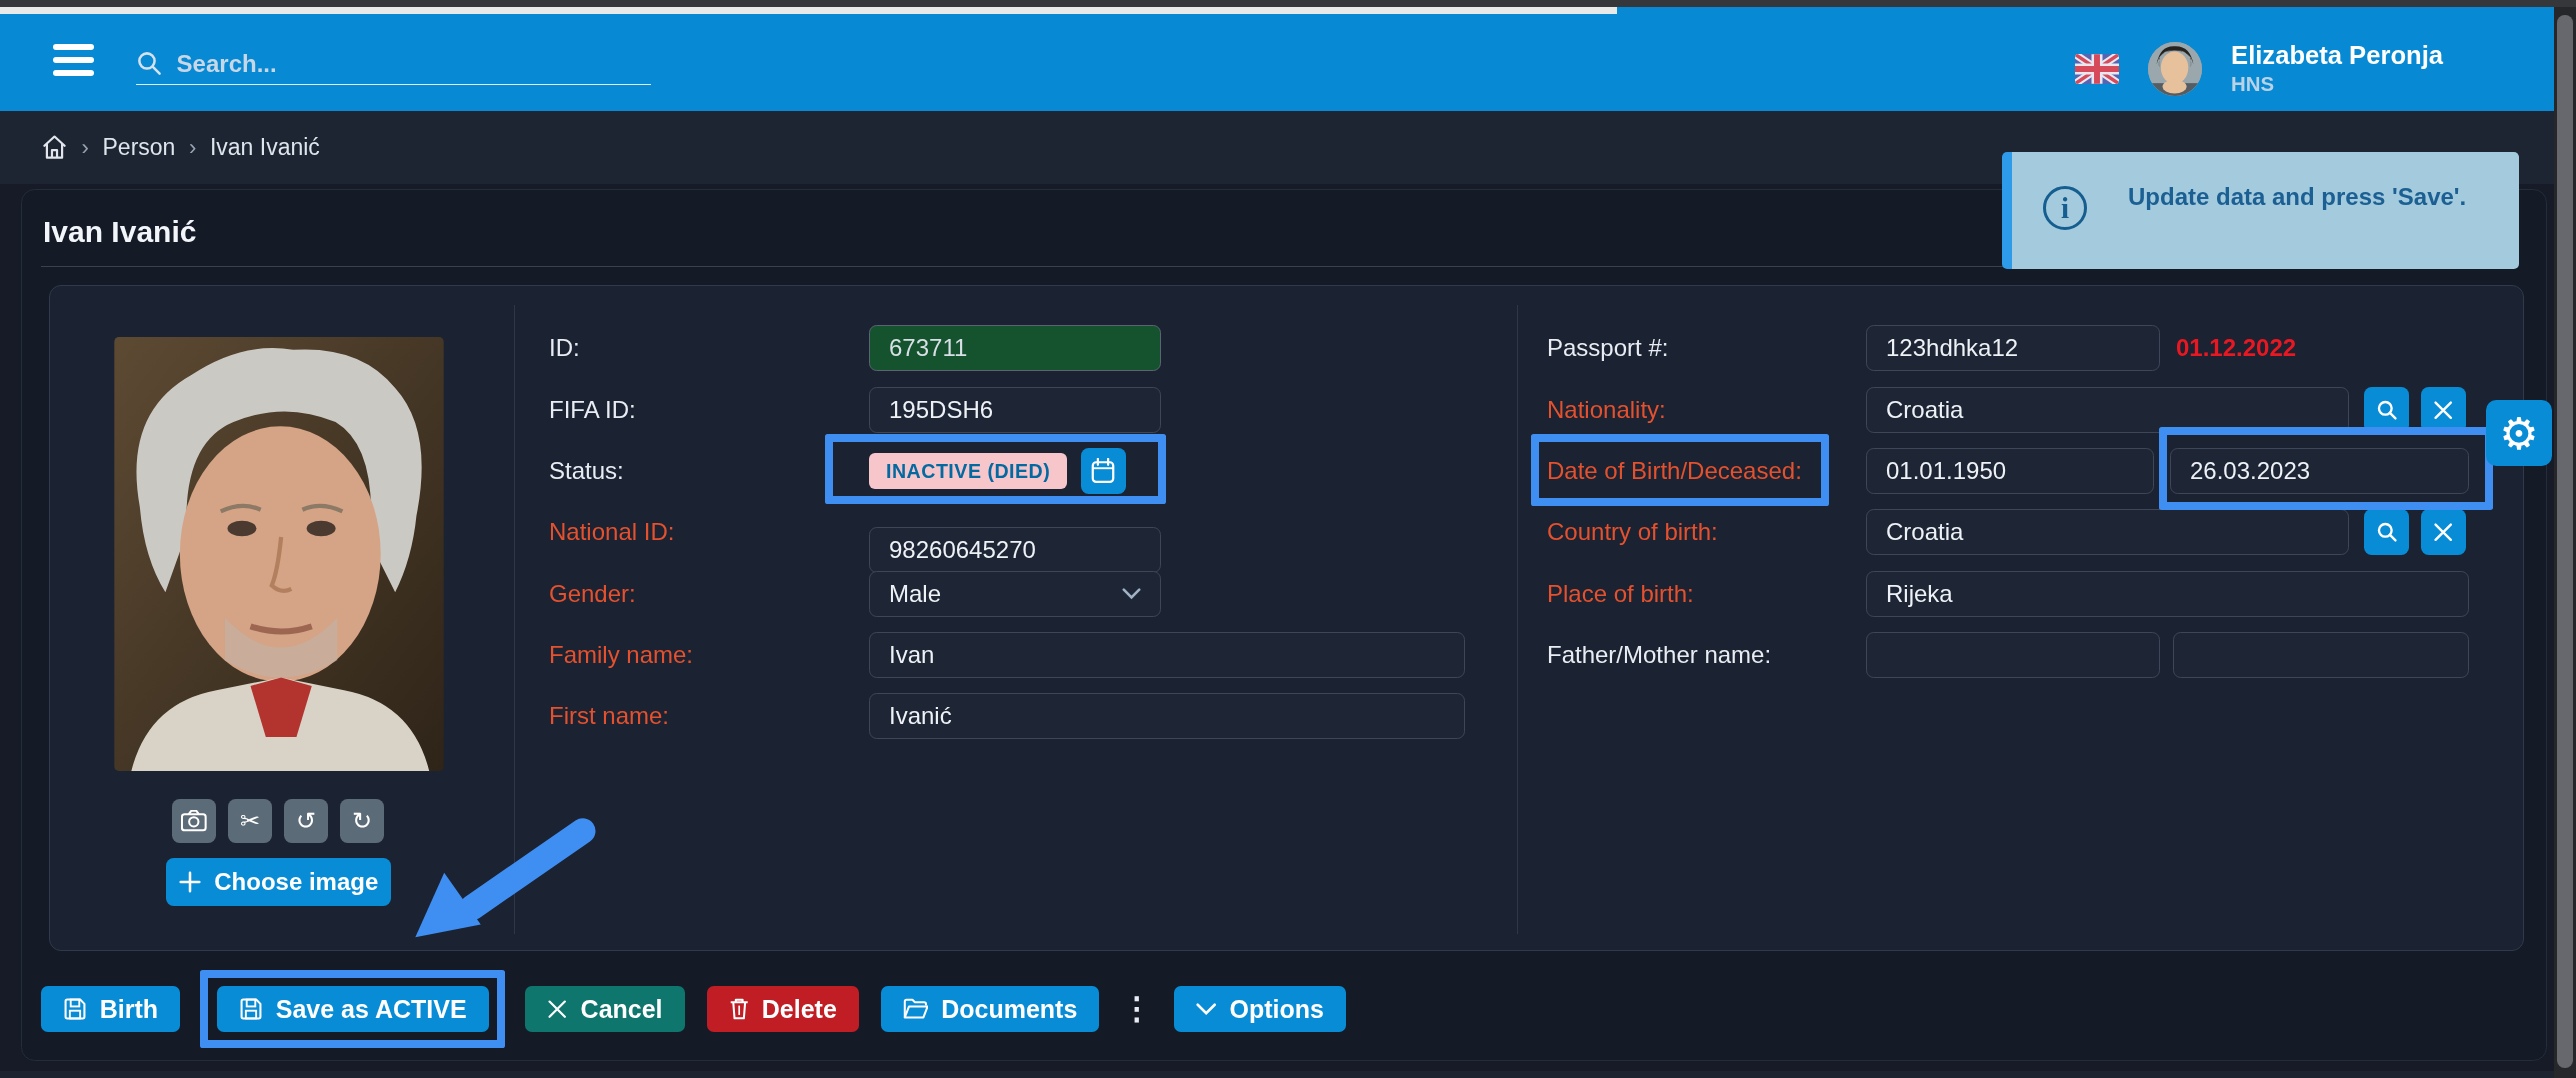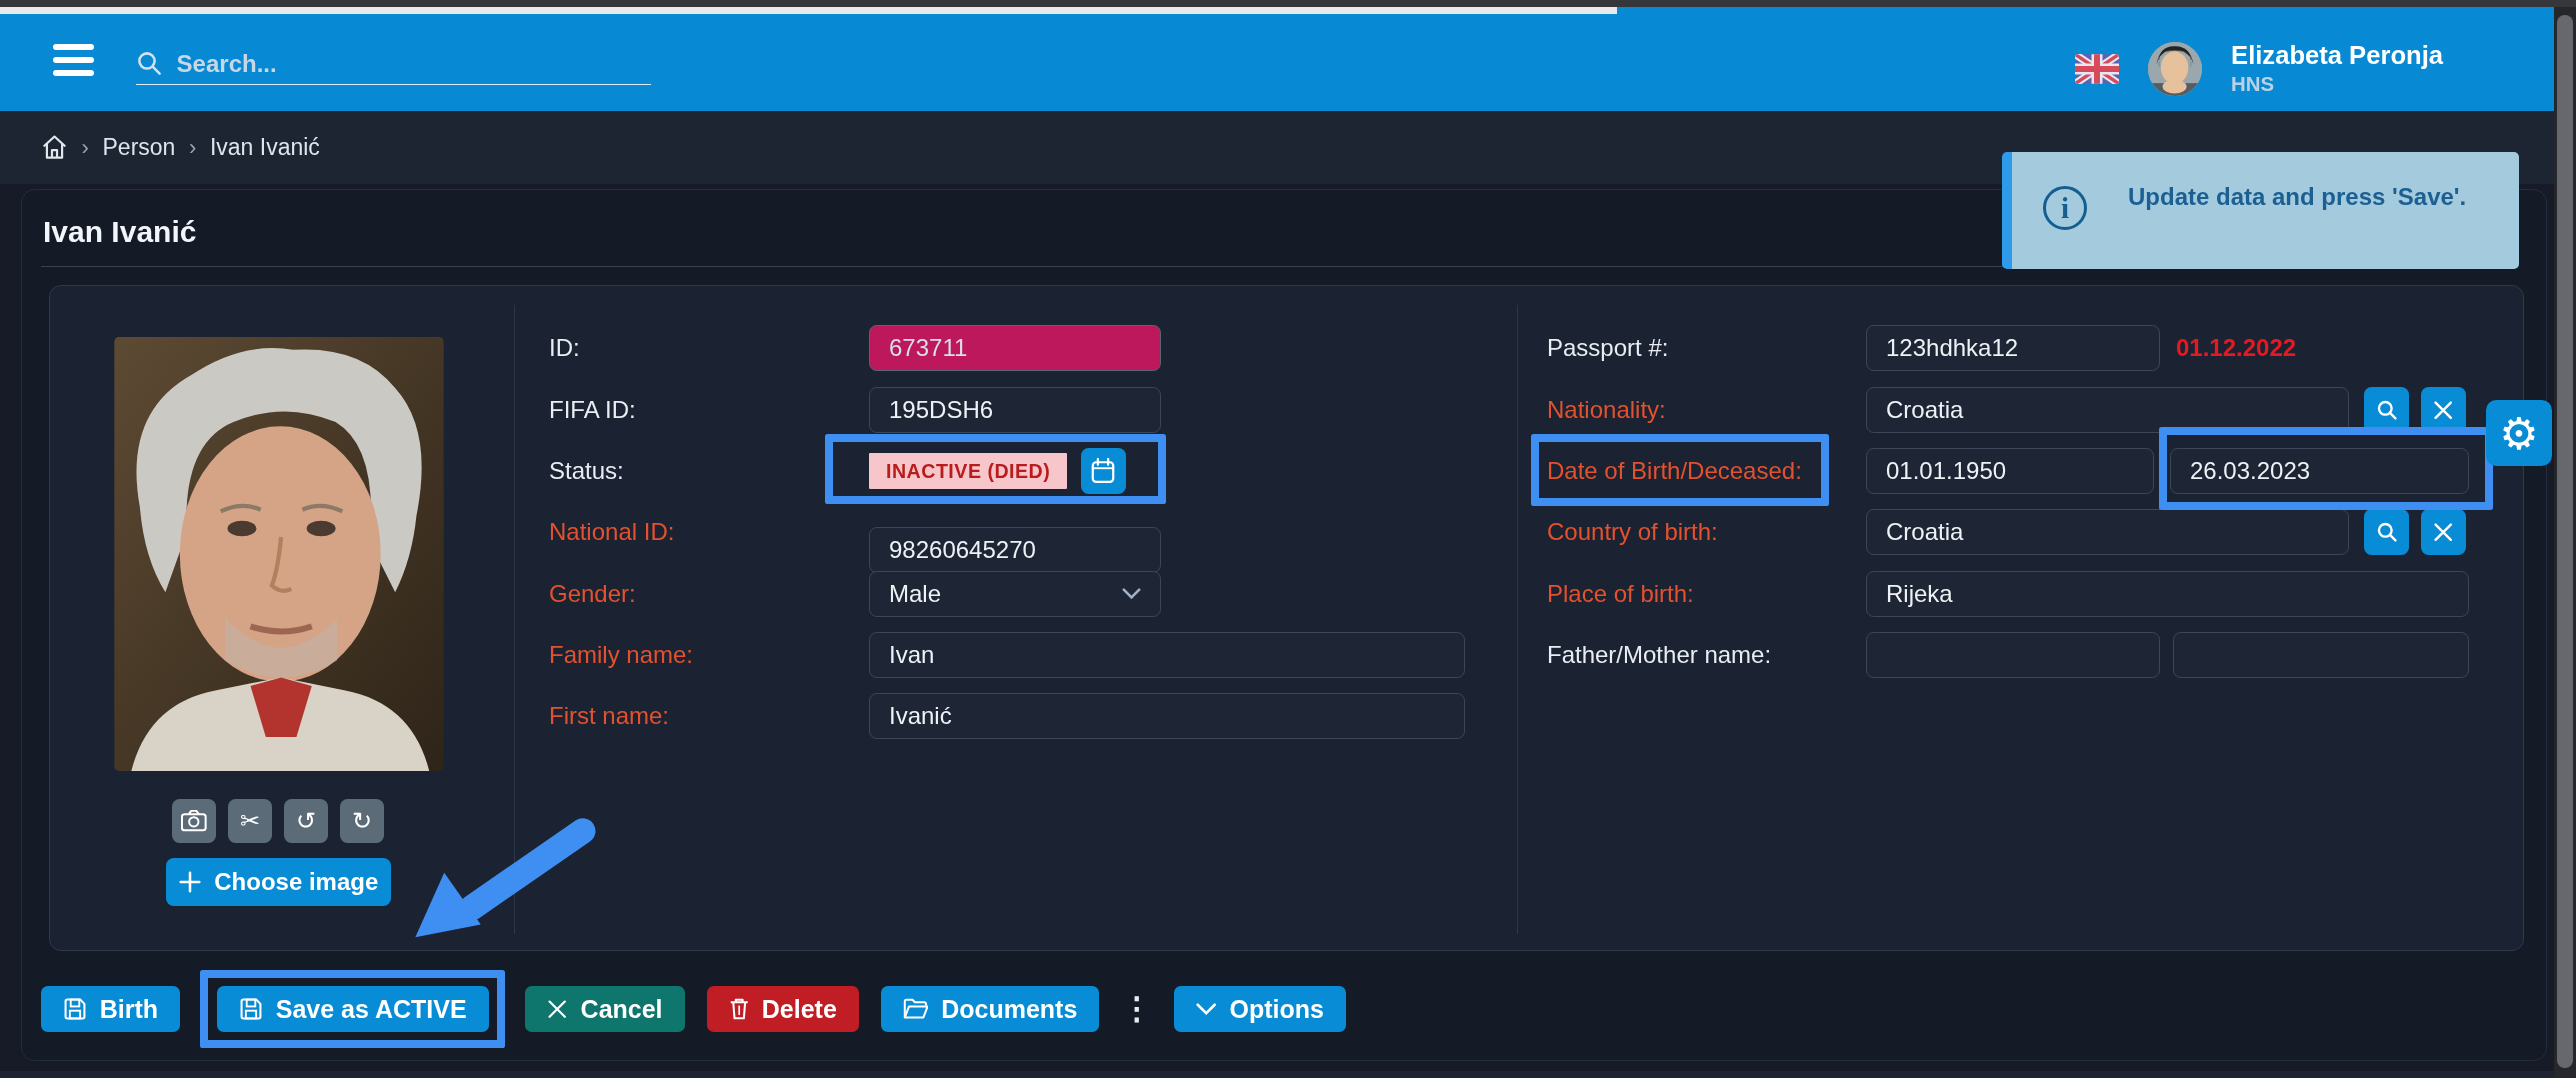--- a/index.html
+++ b/index.html
@@ -34,25 +34,25 @@
 
   
   .panel { position:absolute; top:285px; left:49px; width:2475px; height:666px; background:#1b2231; border:0.9px solid #303a4c; border-radius:12px; }
   .vdiv { position:absolute; top:19px; height:629px; width:0.9px; background:#2e3748; }
   .vdiv.d1 { left:464px; } .vdiv.d2 { left:1467px; }
 
   .row { position:absolute; height:46px; display:flex; align-items:center; }
   .flabel { font-size:24px; color:#e9edf3; }
   .flabel.req { color:#e4512e; }
   .finput { height:46px; background:#1e2635; border:0.9px solid #3e4758; border-radius:7.7px; color:#eef2f6; font-size:24px; display:flex; align-items:center; padding:0 19px; cursor:text; }
-  .finput.disabled { background:#be185d; border-color:#5a6472; color:#d9dfe7; cursor:default; }
+  .finput.disabled { background:#14532d; border-color:#5a6472; color:#d9dfe7; cursor:default; }
   .fselect { justify-content:space-between; cursor:pointer; }
   .chev { width:19px; height:12px; }
 
-  .badge { background:#f6c6cb; color:#b91c1c; font-size:19.6px; font-weight:700; letter-spacing:0.5px; border-radius:1px; padding:6.8px 17px; }
+  .badge { background:#f6c6cb; color:#0369a1; font-size:19.6px; font-weight:700; letter-spacing:0.5px; border-radius:6px; padding:6.8px 17px; }
   .sq-btn { width:45px; height:46px; background:#098cd6; border:none; border-radius:7.7px; display:flex; align-items:center; justify-content:center; cursor:pointer; }
   .red-date { color:#e81822; font-size:24px; font-weight:600; }
 
   
   .photo-frame { position:absolute; left:64px; top:51px; width:330px; height:434px; border-radius:5.1px; overflow:hidden; }
   .photo-tools { position:absolute; left:122px; top:513px; width:213px; display:flex; gap:12px; }
   .tool-btn { width:44px; height:44px; background:#5c6b78; border:none; border-radius:7.7px; color:#ffffff; font-size:24px; display:flex; align-items:center; justify-content:center; cursor:pointer; }
   .choose-btn { position:absolute; left:116px; top:572px; width:225px; height:48px; background:#098cd6; border:none; border-radius:7.7px; color:#fff; font-size:24px; font-weight:700; display:flex; align-items:center; justify-content:center; gap:13.6px; cursor:pointer; }
 
   

